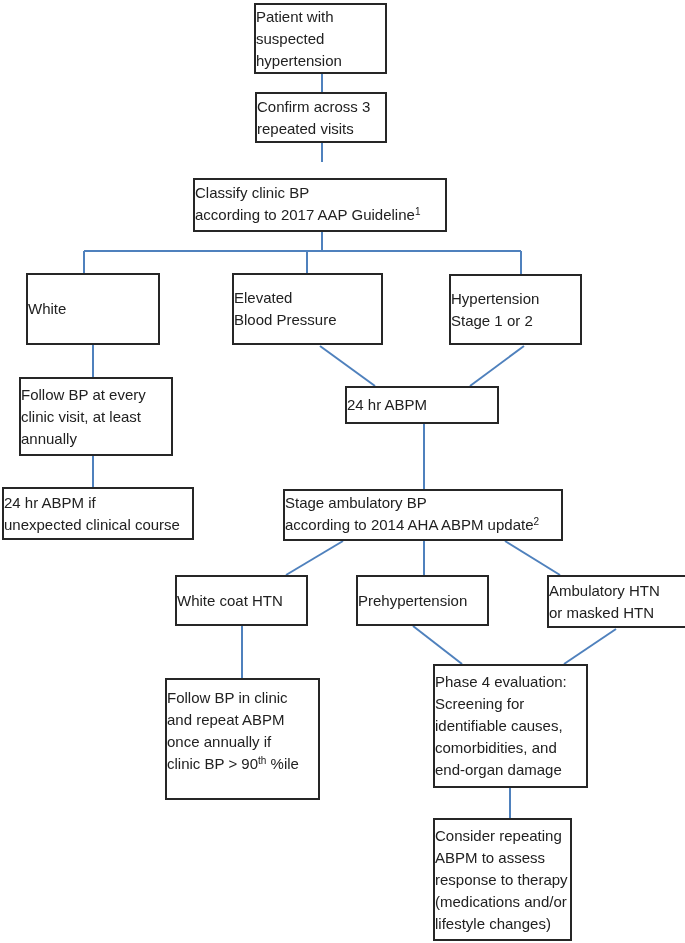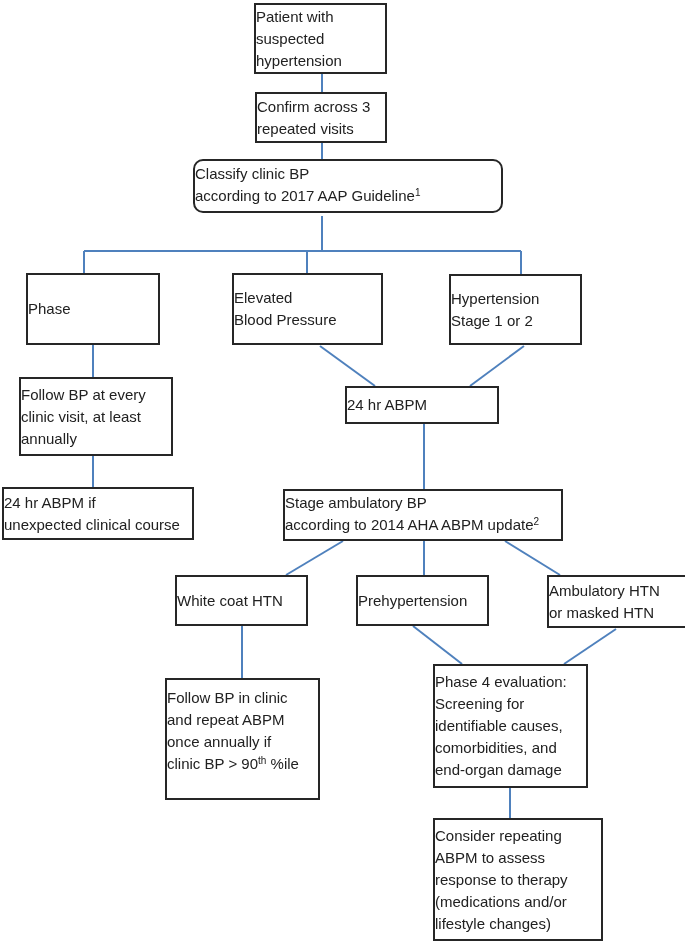--- a/index.html
+++ b/index.html
@@ -81,29 +81,29 @@
     <div class="ln">Patient with</div>
     <div class="ln">suspected</div>
     <div class="ln">hypertension</div>
   </div>
 
   <div class="box" style="left:255px; top:92px; width:132px; height:51px;">
     <div class="ln">Confirm across 3</div>
     <div class="ln">repeated visits</div>
   </div>
 
-  <div class="box" style="left:193px; top:159px; width:310px; height:54px;border-radius:10px;">
+  <div class="box" style="left:193px; top:178px; width:254px; height:54px;">
     <div class="ln">Classify clinic BP</div>
     <div class="ln">
       <span>according to 2017 AAP Guideline</span><span class="sup">1</span>
     </div>
   </div>
 
   <div class="box" style="left:26px; top:273px; width:134px; height:72px;">
-    <div class="ln">Phase</div>
+    <div class="ln">White</div>
   </div>
 
   <div class="box" style="left:232px; top:273px; width:151px; height:72px;">
     <div class="ln">Elevated</div>
     <div class="ln">Blood Pressure</div>
   </div>
 
   <div class="box" style="left:449px; top:274px; width:133px; height:71px;">
     <div class="ln">Hypertension</div>
     <div class="ln">Stage 1 or 2</div>
@@ -154,21 +154,21 @@
   </div>
 
   <div class="box" style="left:433px; top:664px; width:155px; height:124px;">
     <div class="ln">Phase 4 evaluation:</div>
     <div class="ln">Screening for</div>
     <div class="ln">identifiable causes,</div>
     <div class="ln">comorbidities, and</div>
     <div class="ln">end-organ damage</div>
   </div>
 
-  <div class="box" style="left:433px; top:818px; width:170px; height:123px;">
+  <div class="box" style="left:433px; top:818px; width:139px; height:123px;">
     <div class="ln">Consider repeating</div>
     <div class="ln">ABPM to assess</div>
     <div class="ln">response to therapy</div>
     <div class="ln">(medications and/or</div>
     <div class="ln">lifestyle changes)</div>
   </div>
 
 </div>
 
 </body></html>

